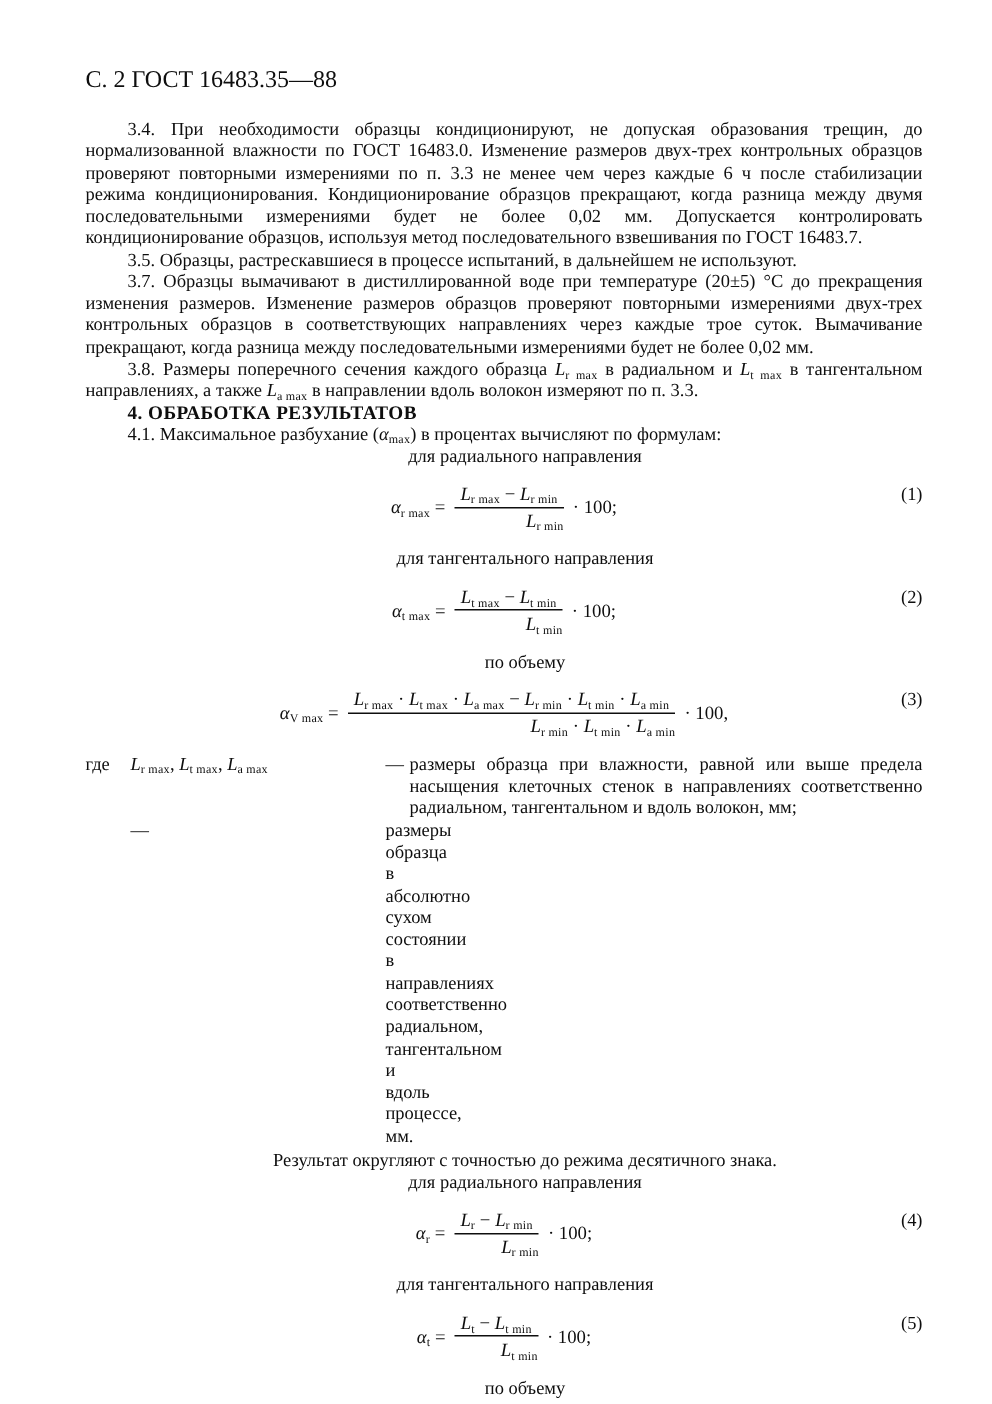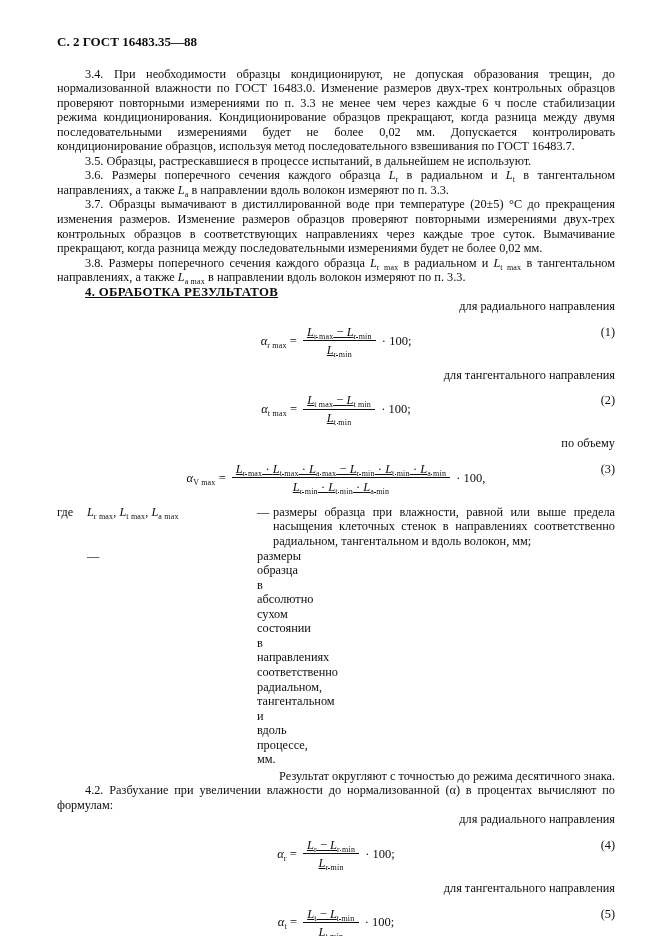--- a/index.html
+++ b/index.html
@@ -10,81 +10,80 @@
     overflow: hidden;
   }
   .page {
     box-sizing: border-box;
     width: 661px; height: 936px;
     padding: 35px 46px 20px 57px;
     font-size: 12.3px;
     line-height: 14.55px;
   }
   .doc-header {
-    font-weight: bold;
-    font-size: 13px;
-    margin: 0 0 17px 0;
+    font-weight: normal;
+    font-size: 16px;
+    margin: 12px 0 17px 0;
   }
   p.body-par {
     margin: 0;
     text-indent: 28px;
     text-align: justify;
   }
   .plain-line {
     margin: 0;
     text-indent: 28px;
-    text-align: right;
+    text-align: center;
   }
   i { font-style: italic; }
   sub {
     font-size: 8px;
     line-height: 0;
     vertical-align: -2.5px;
     letter-spacing: 0.2px;
   }
   .section-heading {
     font-weight: bold;
     font-size: 12.8px;
     text-align: center;
     text-indent: 0;
     margin: 14px 0 27px 0;
     letter-spacing: 0.3px;
-    text-decoration: underline;
   }
   .formula {
     position: relative;
     display: flex;
     justify-content: center;
     align-items: center;
     margin: 8px 0;
     min-height: 38px;
     text-align: center;
   }
   .f-body { display: inline-flex; align-items: center; font-size: 12.5px; }
   .f-lhs { white-space: pre; }
   .f-tail { white-space: pre; }
   .frac {
     display: inline-block;
     vertical-align: middle;
     text-align: center;
     margin: 0 3px;
-    text-decoration: underline;
   }
   .frac .num {
     display: block;
     border-bottom: 1px solid #0e0e0e;
     padding: 0 4px 1.5px 4px;
     line-height: 14px;
     white-space: pre;
   }
   .frac .den {
     display: block;
     padding-top: 1.5px;
     line-height: 14px;
     white-space: pre;
+    text-align: right;
   }
   .eqnum {
     position: absolute;
     right: 0;
     top: 3px;
   }
   .gde {
     display: grid;
     grid-template-columns: 30px 170px 16px 1fr;
     margin: 5px 0 2px 0;
@@ -99,26 +98,26 @@
 </style>
 </head>
 <body>
 
 <div class="page">
 
   <div class="doc-header">С. 2 ГОСТ 16483.35—88</div>
 
   <p class="body-par">3.4. При необходимости образцы кондиционируют, не допуская образования трещин, до нормализованной влажности по ГОСТ 16483.0. Изменение размеров двух-трех контрольных образцов проверяют повторными измерениями по п. 3.3 не менее чем через каждые 6 ч после стабилизации режима кондиционирования. Кондиционирование образцов прекращают, когда разница между двумя последовательными измерениями будет не более 0,02 мм. Допускается контролировать кондиционирование образцов, используя метод последовательного взвешивания по ГОСТ 16483.7.</p>
   <p class="body-par">3.5. Образцы, растрескавшиеся в процессе испытаний, в дальнейшем не используют.</p>
-  <p class="body-par">3.6. Размеры поперечного сечения каждого образца <i>L</i><sub>r</sub> в радиальном и <i>L</i><sub>t</sub> в тангентальном направлениях, а также <i>L</i><sub>a</sub> в направлении вдоль волокон измеряют по п. 3.3.</p>
   <p class="body-par">3.7. Образцы вымачивают в дистиллированной воде при температуре (20±5) °С до прекращения изменения размеров. Изменение размеров образцов проверяют повторными измерениями двух-трех контрольных образцов в соответствующих направлениях через каждые трое суток. Вымачивание прекращают, когда разница между последовательными измерениями будет не более 0,02 мм.</p>
   <p class="body-par">3.8. Размеры поперечного сечения каждого образца <i>L</i><sub>r max</sub> в радиальном и <i>L</i><sub>t max</sub> в тангенталь­ном направлениях, а также <i>L</i><sub>a max</sub> в направлении вдоль волокон измеряют по п. 3.3.</p>
 
   <p class="body-par section-heading">4. ОБРАБОТКА РЕЗУЛЬТАТОВ</p>
 
+  <p class="body-par">4.1. Максимальное разбухание (<i>α</i><sub>max</sub>) в процентах вычисляют по формулам:</p>
   <p class="plain-line">для радиального направления</p>
 
   <div class="formula">
     <span class="f-body">
         <span class="f-lhs"><i>α</i><sub>r max</sub> = </span>
         <span class="frac">
           <span class="num"><i>L</i><sub>r max</sub> − <i>L</i><sub>r min</sub></span>
           <span class="den"><i>L</i><sub>r min</sub></span>
         </span>
         <span class="f-tail"> · 100;</span>
@@ -158,21 +157,20 @@
     <span class="g-where">где</span>
     <span class="g-terms"><i>L</i><sub>r max</sub>, <i>L</i><sub>t max</sub>, <i>L</i><sub>a max</sub></span>
     <span class="g-dash">—</span>
     <span class="g-text">размеры образца при влажности, равной или выше предела насыщения клеточных стенок в направлениях соответственно радиальном, тангентальном и вдоль волокон, мм;</span>
     <span></span>
     <span class="g-dash">—</span>
     <span class="g-text">размеры образца в абсолютно сухом состоянии в направлениях соответственно радиальном, тангентальном и вдоль процессе, мм.</span>
   </div>
 
   <p class="plain-line">Результат округляют с точностью до режима десятичного знака.</p>
-  <p class="body-par">4.2. Разбухание при увеличении влажности до нормализованной (α) в процентах вычисляют по формулам:</p>
   <p class="plain-line">для радиального направления</p>
 
   <div class="formula">
     <span class="f-body">
         <span class="f-lhs"><i>α</i><sub>r</sub> = </span>
         <span class="frac">
           <span class="num"><i>L</i><sub>r</sub> − <i>L</i><sub>r min</sub></span>
           <span class="den"><i>L</i><sub>r min</sub></span>
         </span>
         <span class="f-tail"> · 100;</span>

